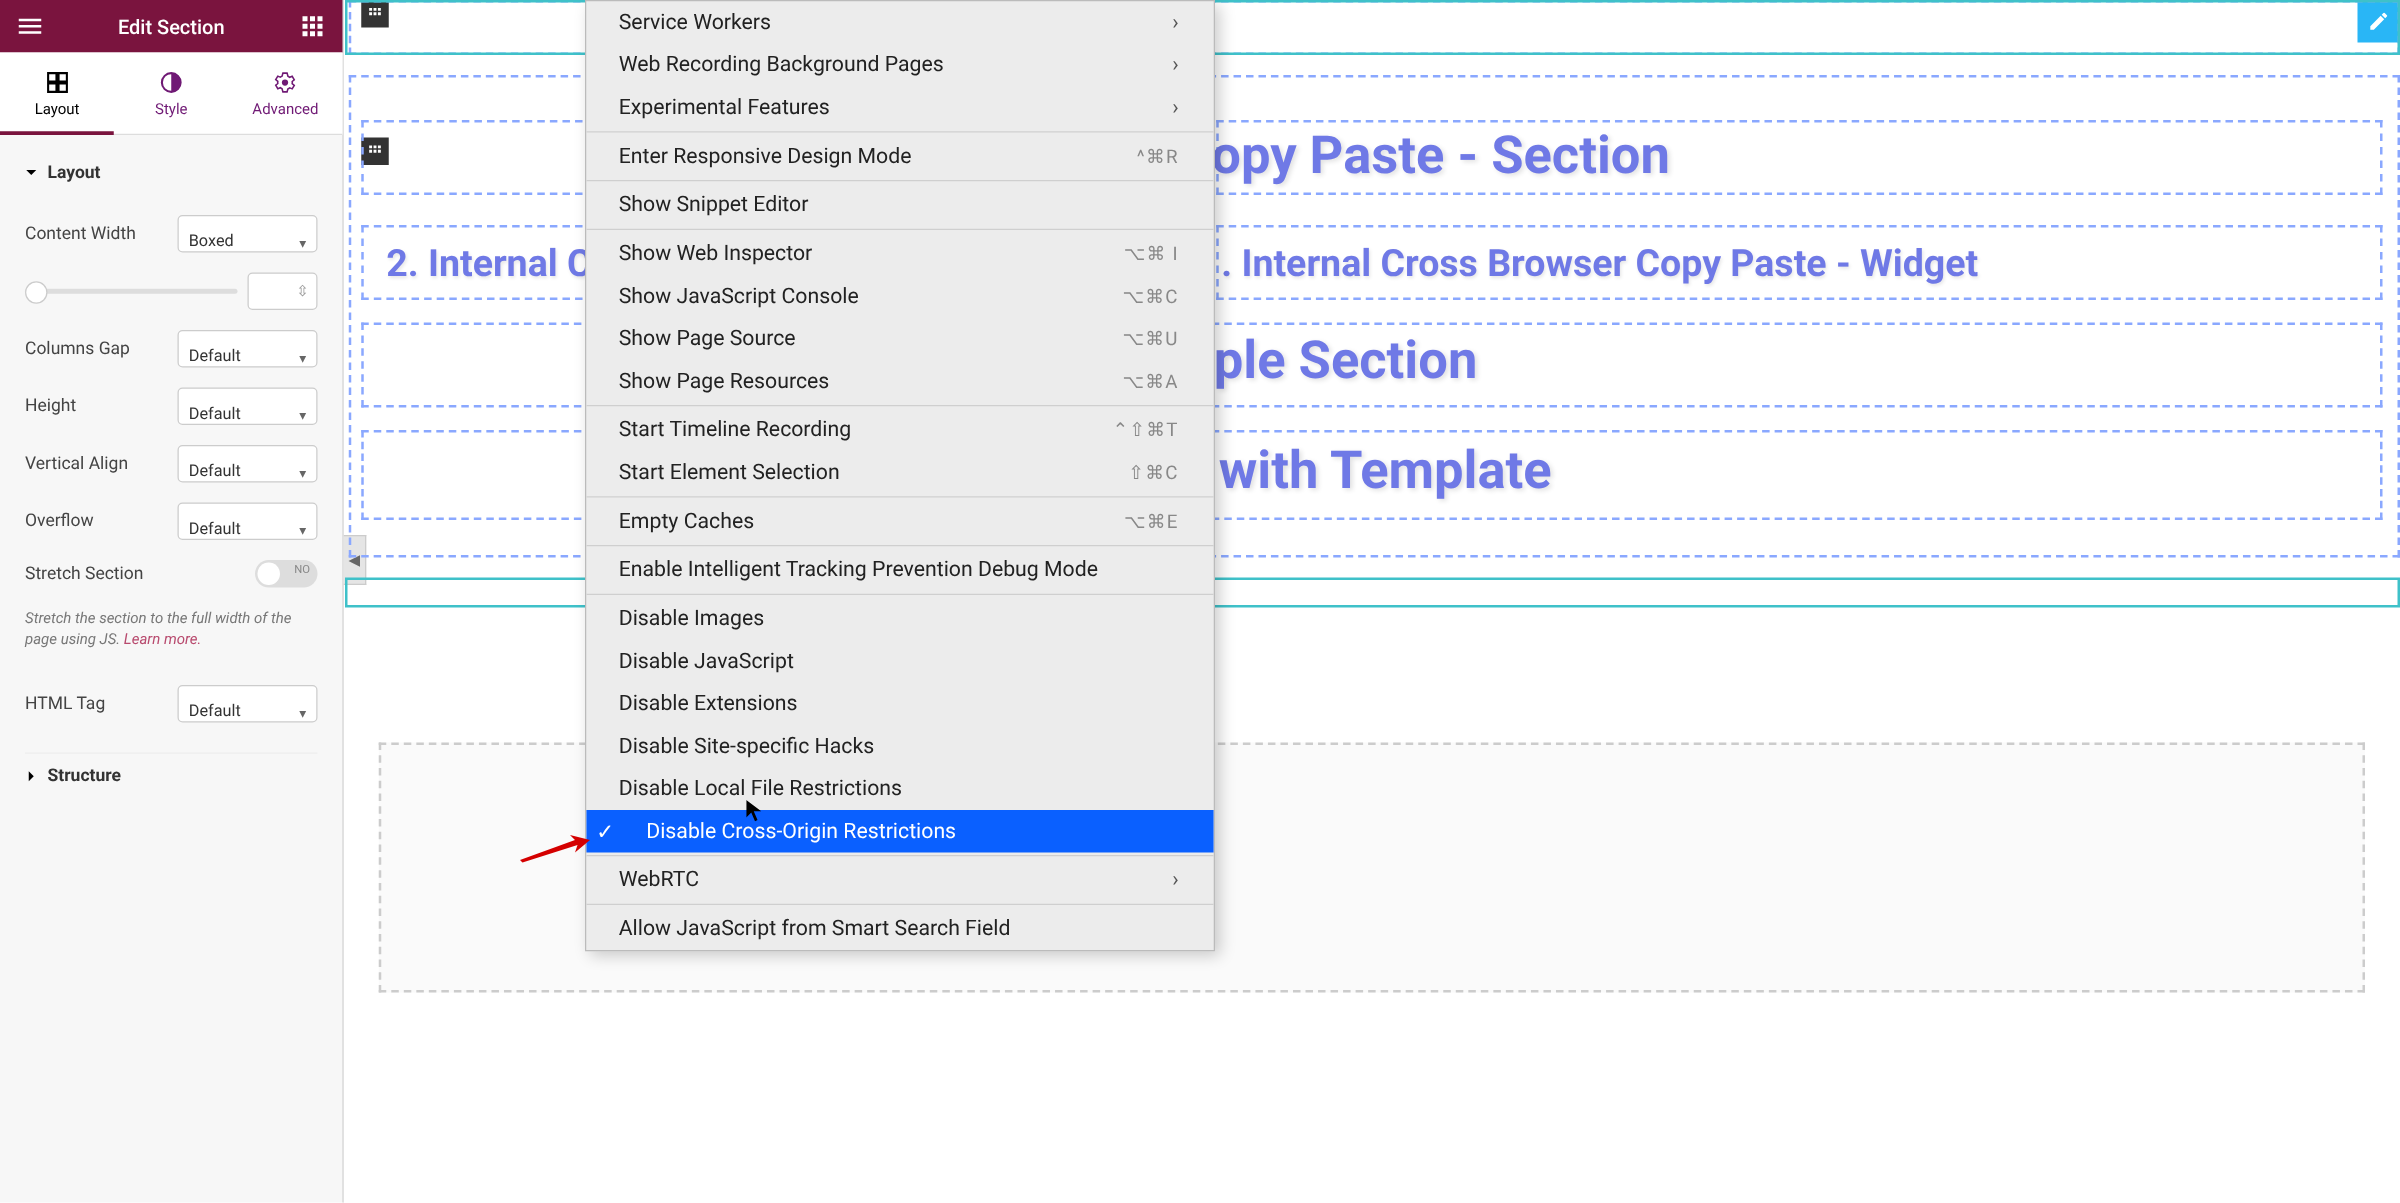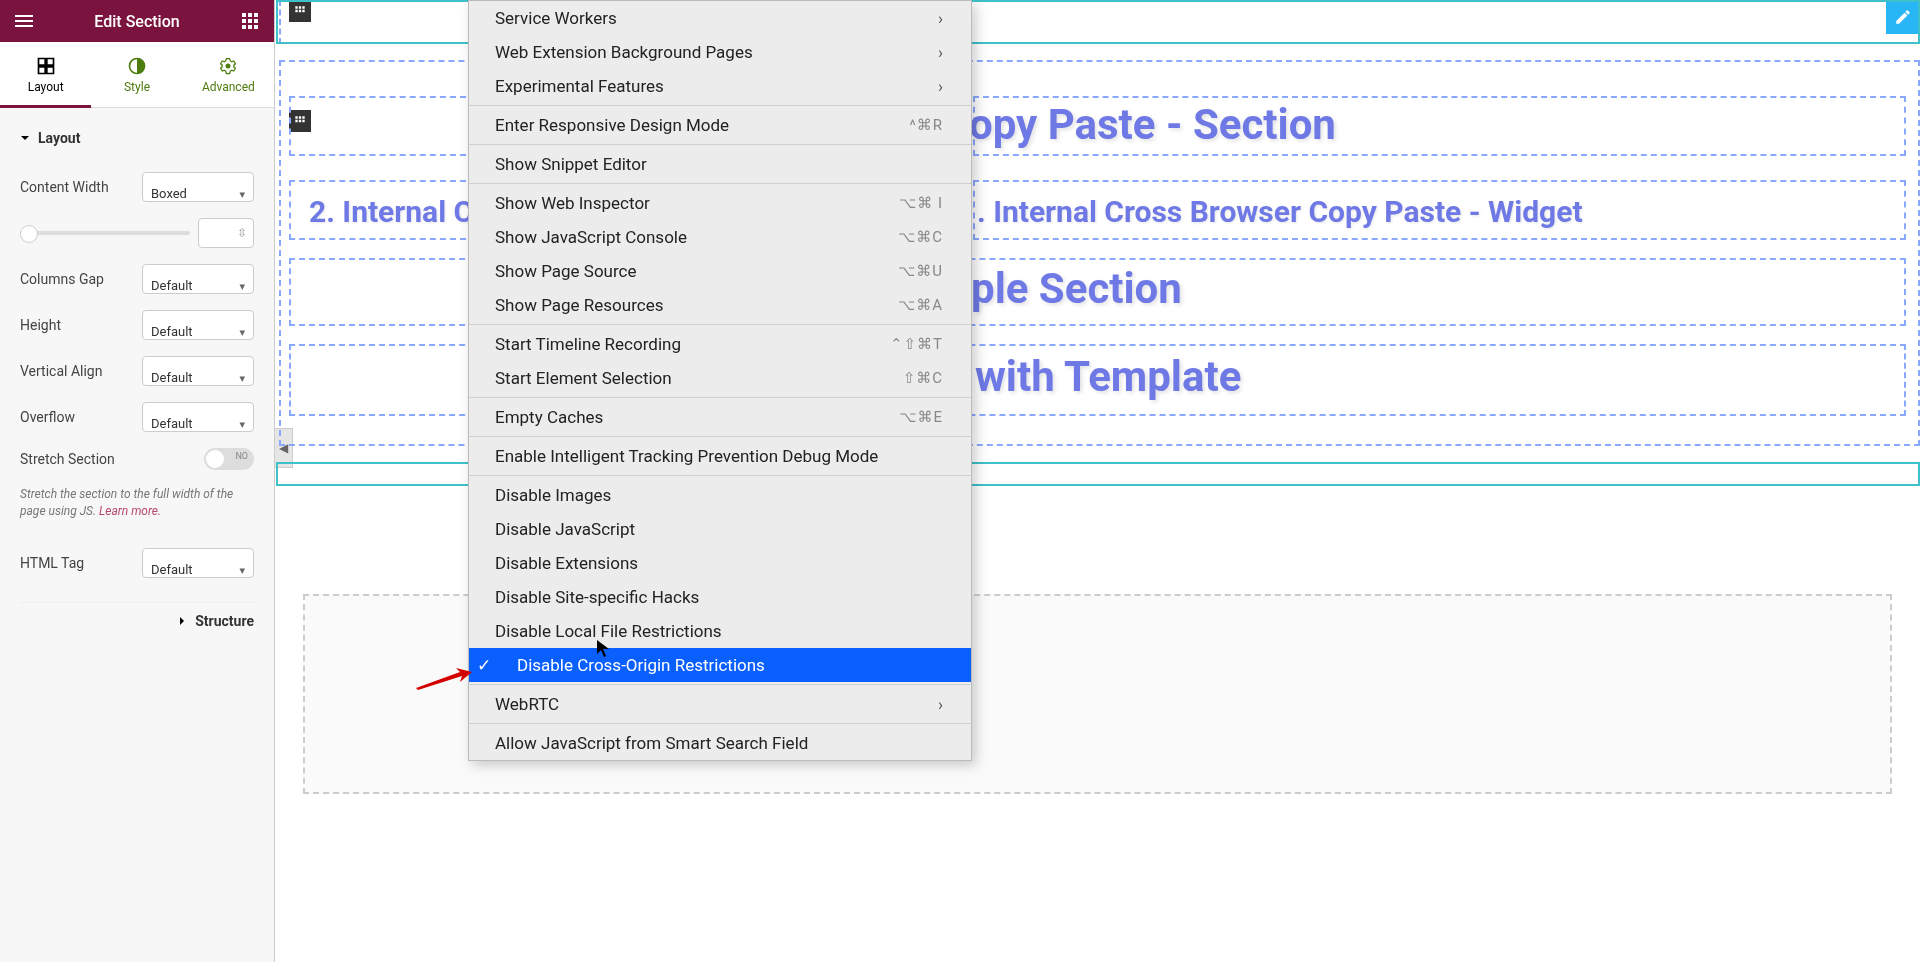--- a/index.html
+++ b/index.html
@@ -6,21 +6,21 @@
 body{width:1920px;height:962px;overflow:hidden;background:#fff;position:relative;}
 
 
 .panel{position:absolute;left:0;top:0;width:275px;height:100%;background:#f7f7f7;border-right:1px solid #ccc;display:flex;flex-direction:column;}
 .panel-header{height:42px;background:#7a143e;color:#fff;display:flex;align-items:center;justify-content:space-between;padding:0 12px;font-size:16px;}
 .panel-header .hb,.panel-header .grid{width:24px;height:24px;display:flex;align-items:center;justify-content:center;cursor:pointer;}
 .panel-header .hb svg,.panel-header .grid svg{fill:#fff;}
 .panel-header .title{flex:1;text-align:center;font-weight:500;}
 
 .tabs{display:flex;height:66px;background:#fff;border-bottom:1px solid #ddd;}
-.tab{flex:1;display:flex;flex-direction:column;align-items:center;justify-content:center;gap:4px;font-size:12px;color:#4d7c0f;cursor:pointer;position:relative;}
+.tab{flex:1;display:flex;flex-direction:column;align-items:center;justify-content:center;gap:4px;font-size:12px;color:#701a75;cursor:pointer;position:relative;}
 .tab.active{color:#000;}
 .tab.active::after{content:"";position:absolute;left:0;right:0;bottom:-1px;height:3px;background:#7a143e;}
 .tab svg{width:20px;height:20px;fill:currentColor;}
 
 .section-body{padding:12px 20px;flex:1;overflow:auto;font-size:14px;color:#333;}
 .section-title{display:flex;align-items:center;gap:8px;font-weight:700;padding:10px 0;border-top:1px solid #eee;cursor:pointer;}
 .section-title:first-child{border-top:none;}
 .caret{width:10px;height:10px;}
 .field{display:flex;align-items:center;justify-content:space-between;margin:16px 0;}
 .field label{font-size:14px;color:#444;}
@@ -174,21 +174,21 @@
     </p>
 
     <div class="field" style="margin-top:28px;">
       <label>HTML Tag</label>
       <div class="select">
         <span>Default</span>
           <span class="chev">▾</span>
       </div>
     </div>
 
-    <div class="section-title" style="margin-top:24px;justify-content:flex-end;">
+    <div class="section-title" style="margin-top:24px;">
       <svg class="caret" viewBox="0 0 10 10">
           <path d="M3 1l4 4-4 4z"></path>
         </svg>
       <span>Structure</span>
     </div>
   </div>
 </div>
 
 <div class="canvas">
   <div class="sec-handle h1">
@@ -229,21 +229,21 @@
   <div class="placeholder"></div>
 </div>
 
 <div class="menu">
   <div class="menu-scroll" id="menu-scroll">
       <div class="mi">
         <span>Service Workers</span>
         <span class="arrow">›</span>
       </div>
       <div class="mi">
-        <span>Web Extension Background Pages</span>
+        <span>Web Recording Background Pages</span>
         <span class="arrow">›</span>
       </div>
       <div class="mi">
         <span>Experimental Features</span>
         <span class="arrow">›</span>
       </div>
       <div class="sep"></div>
       <div class="mi">
         <span>Enter Responsive Design Mode</span>
         <span class="sc">^⌘R</span>

